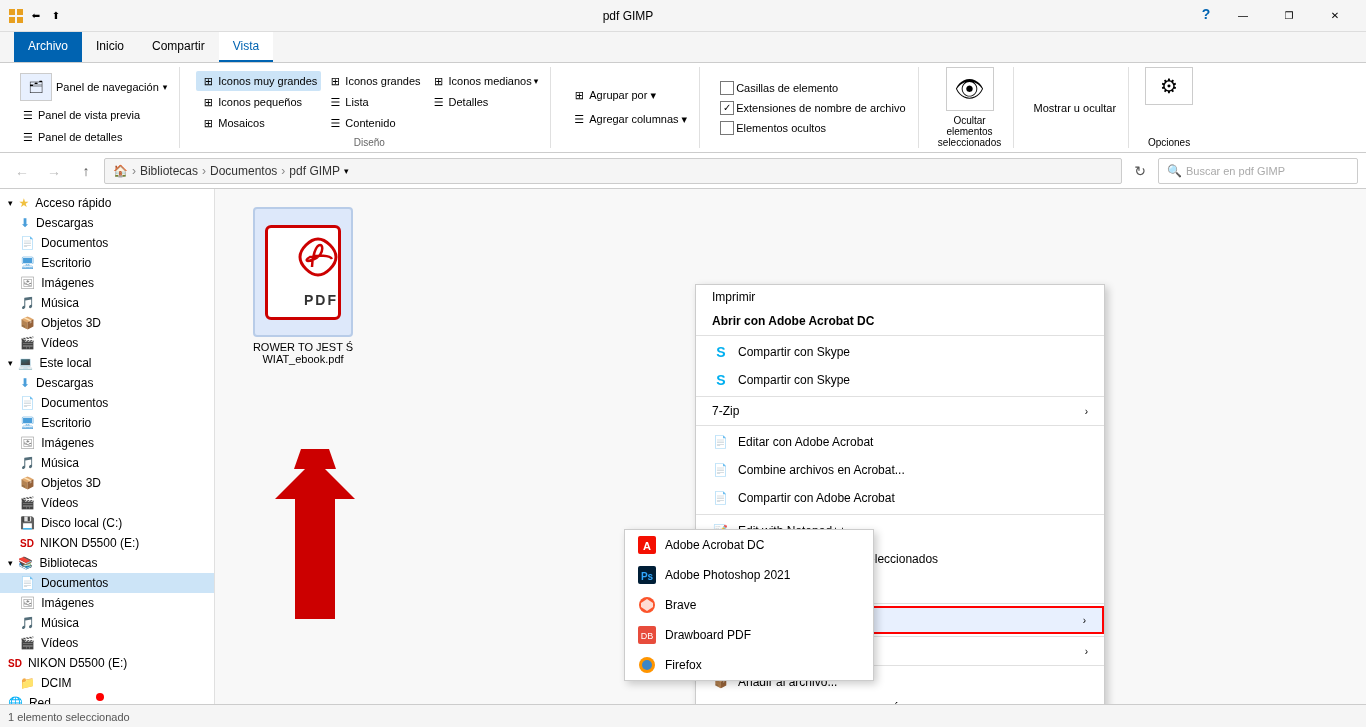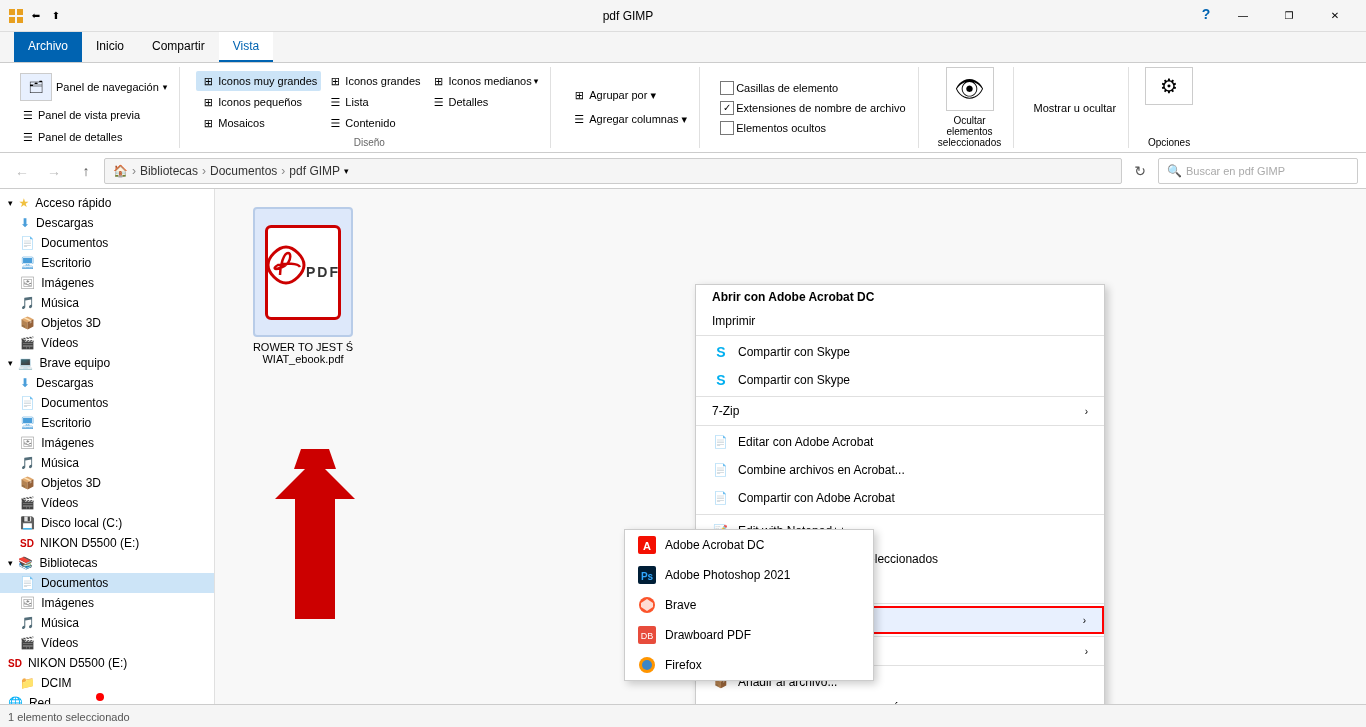--- a/index.html
+++ b/index.html
@@ -297,21 +297,21 @@
       <span>Objetos 3D</span>
     </div>
     <div class="sidebar-item indent1">
       <span style="color:#4a9eda;">🎬</span>
       <span>Vídeos</span>
     </div>
 
     <div class="sidebar-item">
       <span style="font-size:9px;">▾</span>
       <span>💻</span>
-      <span>Brave equipo</span>
+      <span>Este local</span>
     </div>
     <div class="sidebar-item indent1">
       <span style="color:#4a9eda;">⬇</span>
       <span>Descargas</span>
     </div>
     <div class="sidebar-item indent1">
       <span style="color:#888;">📄</span>
       <span>Documentos</span>
     </div>
     <div class="sidebar-item indent1">
@@ -379,21 +379,21 @@
       <span>🌐</span>
       <span>Red</span>
     </div>
   </div>
 
   <div class="content-area" style="position:relative;background:#f8f8f8;">
 
     <div class="file-item-large" style="position:absolute;left:20px;top:10px;">
       <div style="width:100px;height:130px;background:#dde8fa;border:2px solid #b8cce8;border-radius:4px;display:flex;flex-direction:column;align-items:center;justify-content:center;position:relative;">
 
-        <div style="width:76px;height:95px;background:white;border:3px solid #cc0000;border-radius:6px;display:flex;flex-direction:row;align-items:center;justify-content:center;">
+        <div style="width:76px;height:95px;background:white;border:3px solid #cc0000;border-radius:6px;display:flex;flex-direction:column;align-items:flex-end;justify-content:center;">
 
           <div style="color:#cc0000;font-size:28px;line-height:1;">
             <svg width="40" height="50" viewBox="0 0 40 50">
               <path d="M20 2 C28 2 38 12 38 20 C38 28 28 38 20 38 C12 38 2 28 2 20 C2 12 12 2 20 2" fill="none" stroke="#cc0000" stroke-width="3"></path>
               <path d="M14 30 C14 20 18 8 22 8 C25 8 25 14 22 18 C18 22 12 24 10 24 C8 24 8 22 12 20 C20 18 32 18 34 22" fill="none" stroke="#cc0000" stroke-width="2.5"></path>
             </svg>
           </div>
           <div style="font-size:14px;font-weight:bold;color:#333;letter-spacing:2px;">PDF</div>
         </div>
       </div>
@@ -407,25 +407,25 @@
             <polygon points="0 0, 10 3.5, 0 7" fill="#cc0000"></polygon>
           </marker>
         </defs>
         <line x1="40" y1="170" x2="40" y2="20" stroke="#cc0000" stroke-width="6" marker-end="url(#arrowhead)"></line>
 
         <polygon points="20,170 60,170 60,50 80,50 40,10 0,50 20,50" fill="#cc0000"></polygon>
       </svg>
     </div>
 
     <div class="context-menu">
+      <div class="ctx-item">
+        <span>Imprimir</span>
+      </div>
       <div class="ctx-item ctx-bold" style="font-weight:bold;">
         <span>Abrir con Adobe Acrobat DC</span>
-      </div>
-      <div class="ctx-item">
-        <span>Imprimir</span>
       </div>
       <div class="ctx-separator"></div>
       <div class="ctx-item">
         <span class="ctx-icon" style="color:#00aff0;font-weight:bold;font-size:14px;">S</span>
         <span>Compartir con Skype</span>
       </div>
       <div class="ctx-item">
         <span class="ctx-icon" style="color:#00aff0;font-weight:bold;font-size:14px;">S</span>
         <span>Compartir con Skype</span>
       </div>

